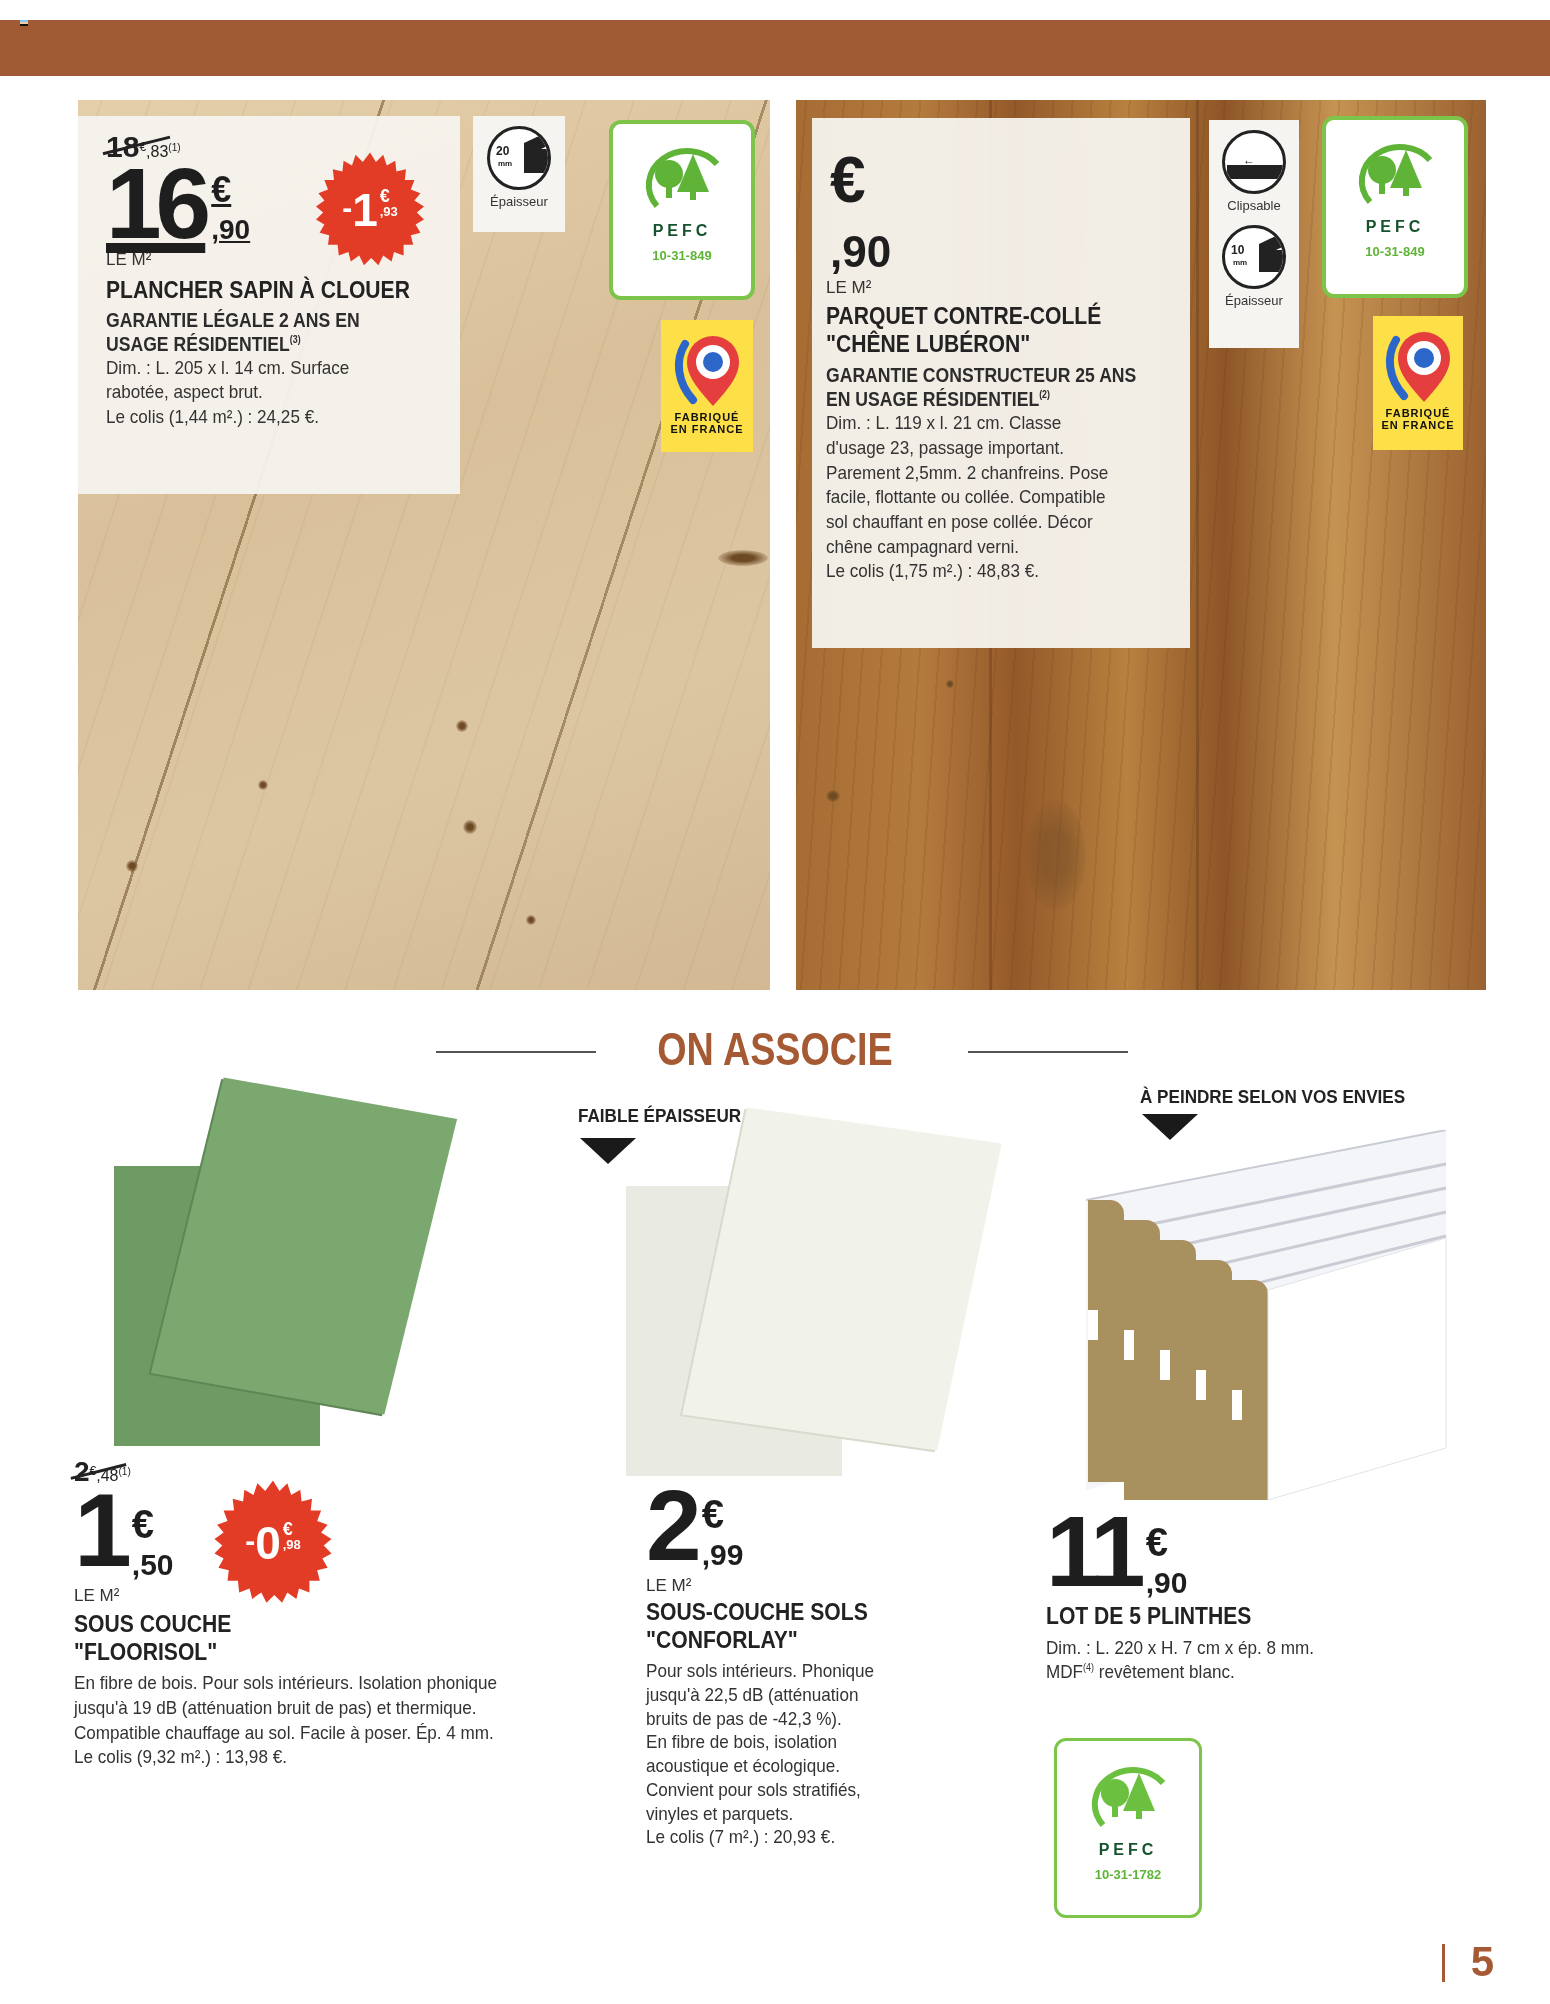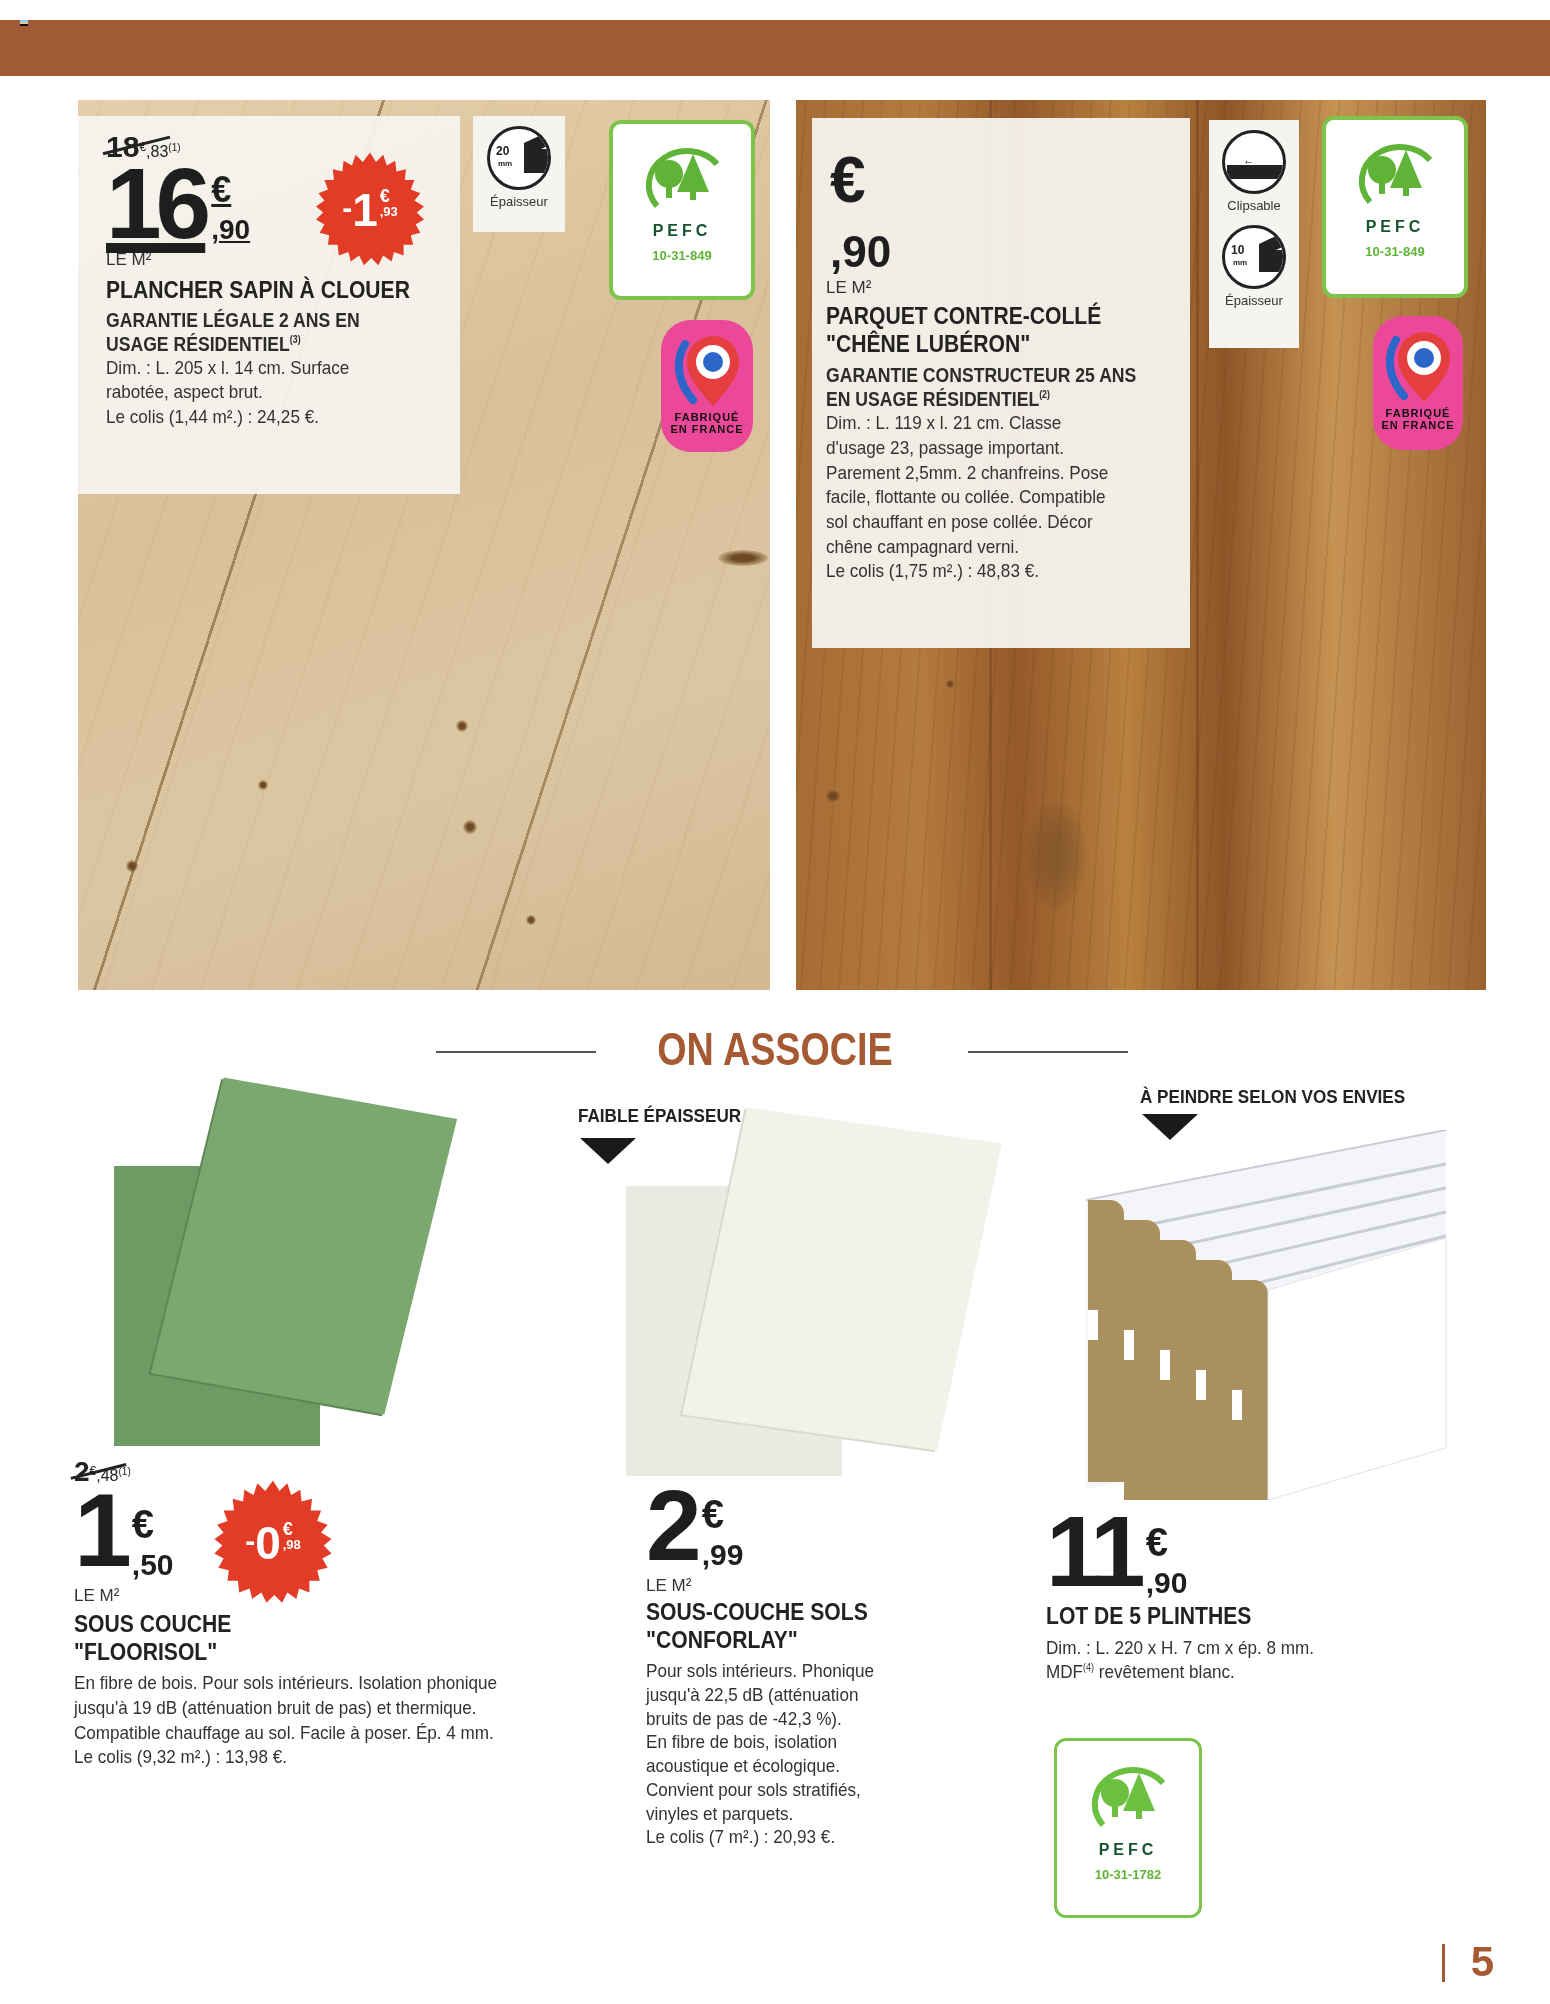--- a/index.html
+++ b/index.html
@@ -55,21 +55,21 @@
 
   
   .badge { position: absolute; background: #f6f4f0; display: flex; flex-direction: column; align-items: center; }
   .badge .lbl { font-size: 13px; color: #333; margin-top: 4px; }
   .circle-icon { width: 64px; height: 64px; border: 3px solid #222; border-radius: 50%; position: relative; overflow: hidden; background: #fff; }
 
   .pefc { position: absolute; background: #fff; border: 4px solid #7cc44a; border-radius: 12px; display: flex; flex-direction: column; align-items: center; }
   .pefc .pefc-word { font-weight: 700; color: #14532d; letter-spacing: 4px; font-size: 16px; margin-top: 2px; }
   .pefc .pefc-code { font-weight: 700; color: #5fb437; font-size: 13px; margin-top: 8px; }
 
-  .fab { position: absolute; background: #ec4899; display: flex; flex-direction: column; align-items: center; border-radius: 30px; }
+  .fab { position: absolute; background: #fde047; display: flex; flex-direction: column; align-items: center; }
   .fab .fab-t { font-weight: 700; font-size: 11px; line-height: 1.05; color: #111; text-align: center; letter-spacing: 1px; }
 
   
   .assoc-line { position: absolute; top: 1051px; height: 2px; background: #555; }
   .assoc-title { position: absolute; top: 1022px; left: 590px; width: 370px; text-align: center; font-weight: 700; font-size: 46px; color: #a65a33; transform: scaleX(0.82); }
 
   .callout { position: absolute; font-weight: 700; font-size: 19px; color: #222; transform: scaleX(0.9); transform-origin: left; white-space: nowrap; }
   .tri-down { position: absolute; width: 0; height: 0; border-left: 28px solid transparent; border-right: 28px solid transparent; border-top: 26px solid #1a1a1a; }
 
   

